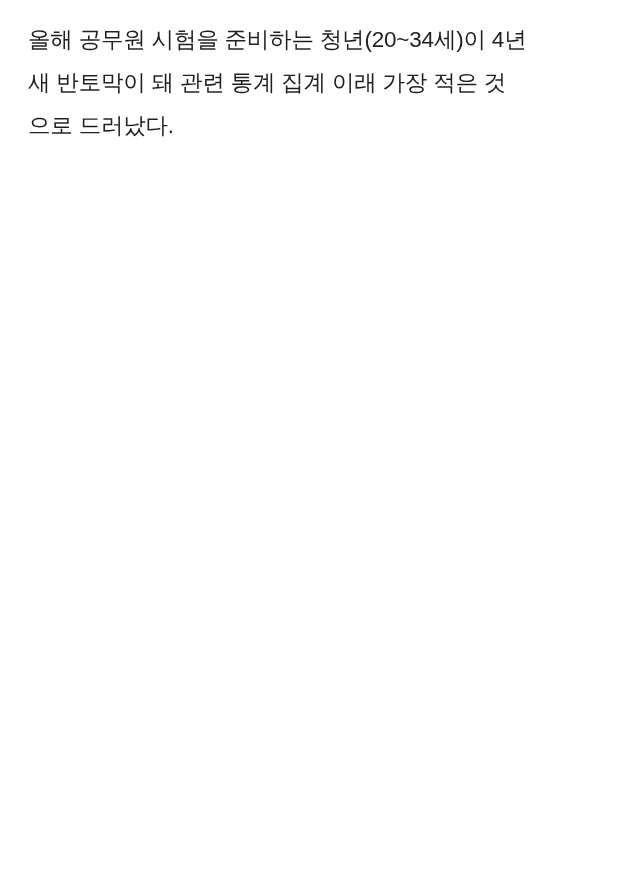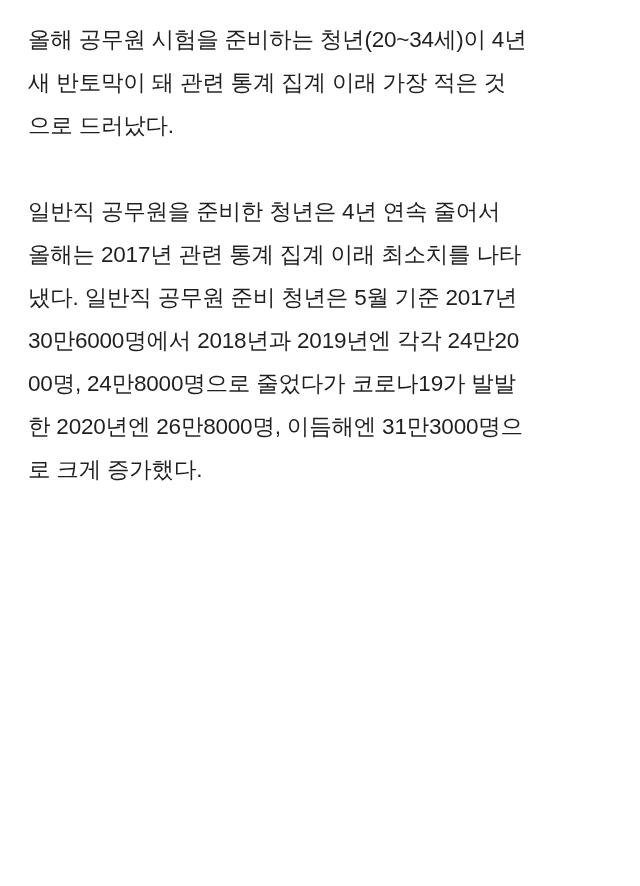--- a/index.html
+++ b/index.html
@@ -32,14 +32,13 @@
   }
   .para + .para {
     margin-top: 43px;
   }
 </style>
 </head>
 <body>
 
 <div class="article">
   <p class="para">올해 공무원 시험을 준비하는 청년(20~34세)이 4년 새 반토막이 돼 관련 통계 집계 이래 가장 적은 것으로 드러났다.</p>
-  <p class="para">일반직 공무원을 준비한 청년은 4년 연속 줄어서 올해는 2017년 관련 통계 집계 이래 최소치를 나타냈다. 일반직 공무원 준비 청년은 5월 기준 2017년 30만6000명에서 2018년과 2019년엔 각각 24만2000명, 24만8000명으로 줄었다가 코로나19가 발발한 2020년엔 26만8000명, 이듬해엔 31만3000명으로 크게 증가했다.</p>
 </div>
 
 </body></html>

